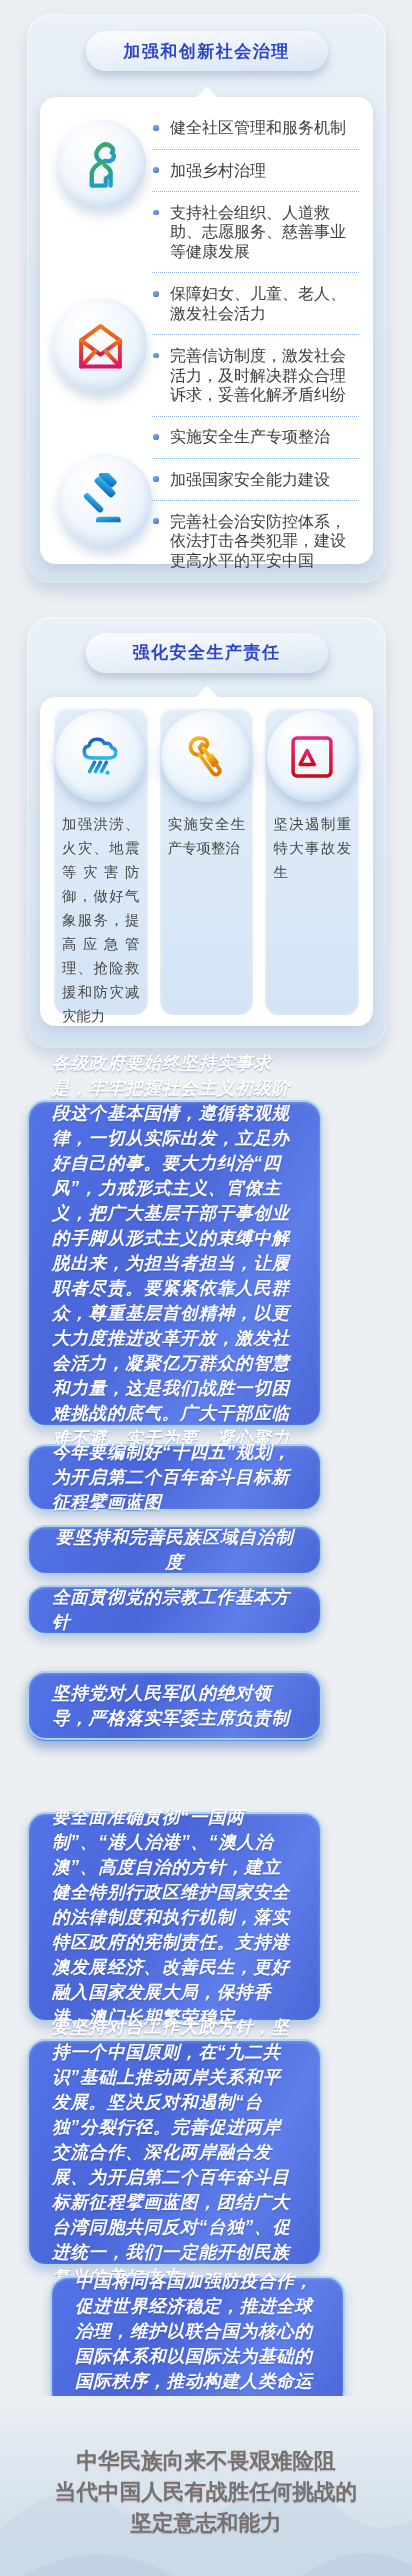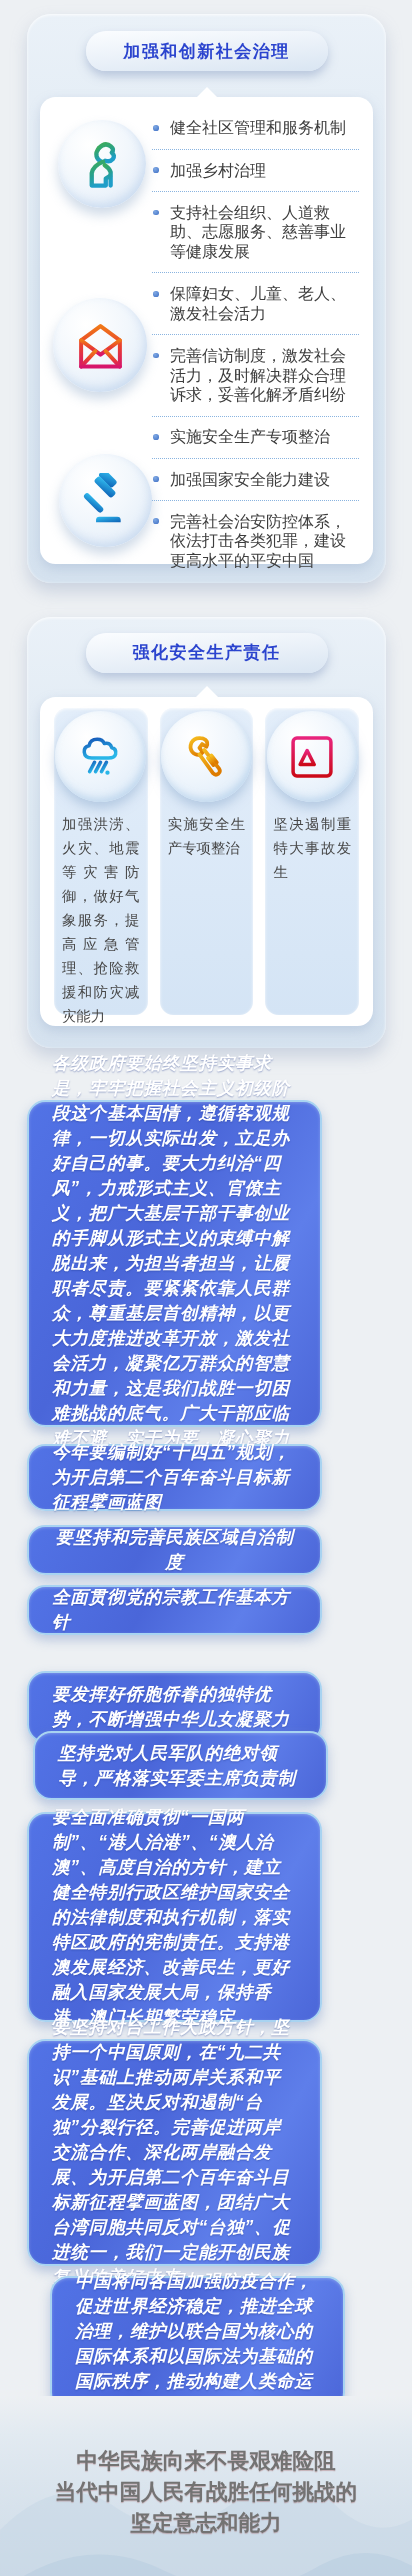--- a/index.html
+++ b/index.html
@@ -210,21 +210,21 @@
     </div>
   <div class="blue-card" style="top:1525px;height:50px;text-align:center;">
       <div>要坚持和完善民族区域自治制度</div>
     </div>
   <div class="blue-card" style="top:1585px;height:50px;">
       <div>全面贯彻党的宗教工作基本方针</div>
     </div>
   <div class="blue-card" style="top:1647px;height:72px;margin-top:24px;">
       <div>要发挥好侨胞侨眷的独特优势，不断增强中华儿女凝聚力</div>
     </div>
-  <div class="blue-card" style="top:1731px;height:69px;margin-left:6px;">
+  <div class="blue-card" style="top:1671px;height:69px;">
       <div>坚持党对人民军队的绝对领导，严格落实军委主席负责制</div>
     </div>
   <div class="blue-card" style="top:1812px;height:210px;">
       <div>要全面准确贯彻“一国两制”、“港人治港”、“澳人治澳”、高度自治的方针，建立健全特别行政区维护国家安全的法律制度和执行机制，落实特区政府的宪制责任。支持港澳发展经济、改善民生，更好融入国家发展大局，保持香港、澳门长期繁荣稳定</div>
     </div>
   <div class="blue-card" style="top:2039px;height:227px;">
       <div>要坚持对台工作大政方针，坚持一个中国原则，在“九二共识”基础上推动两岸关系和平发展。坚决反对和遏制“台独”分裂行径。完善促进两岸交流合作、深化两岸融合发展、为开启第二个百年奋斗目标新征程擘画蓝图，团结广大台湾同胞共同反对“台独”、促进统一，我们一定能开创民族复兴的美好未来</div>
     </div>
   <div class="blue-card" style="top:2276px;height:135px;margin-left:23px;">
       <div>中国将同各国加强防疫合作，促进世界经济稳定，推进全球治理，维护以联合国为核心的国际体系和以国际法为基础的国际秩序，推动构建人类命运共同体</div>

